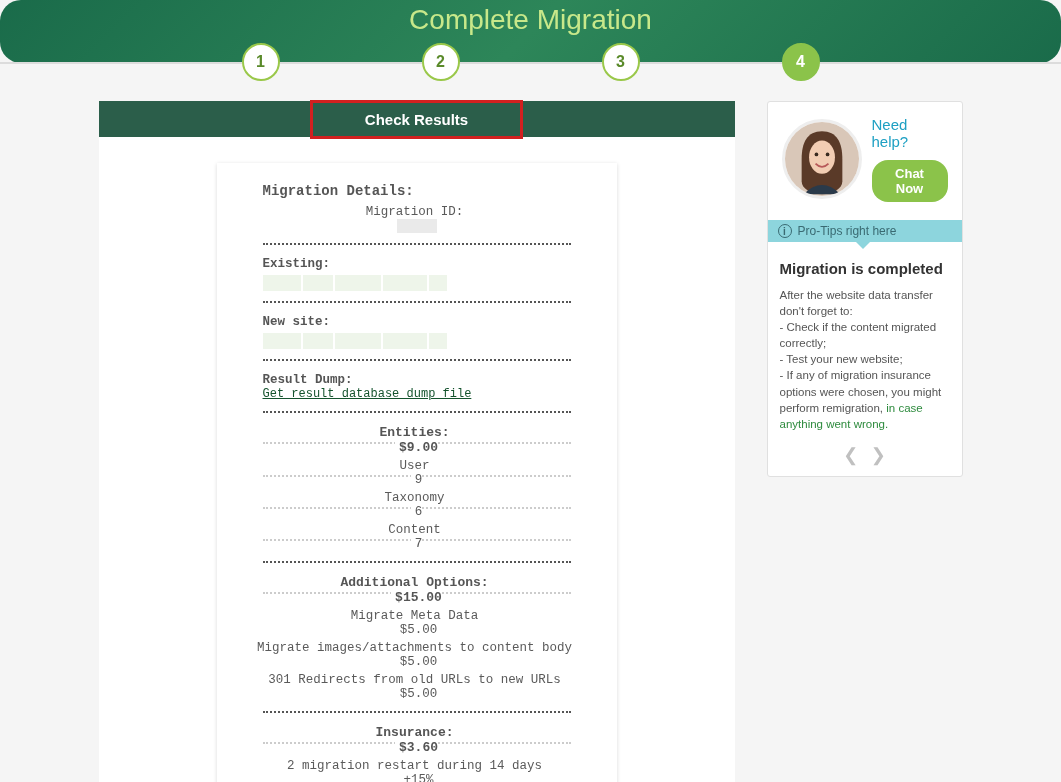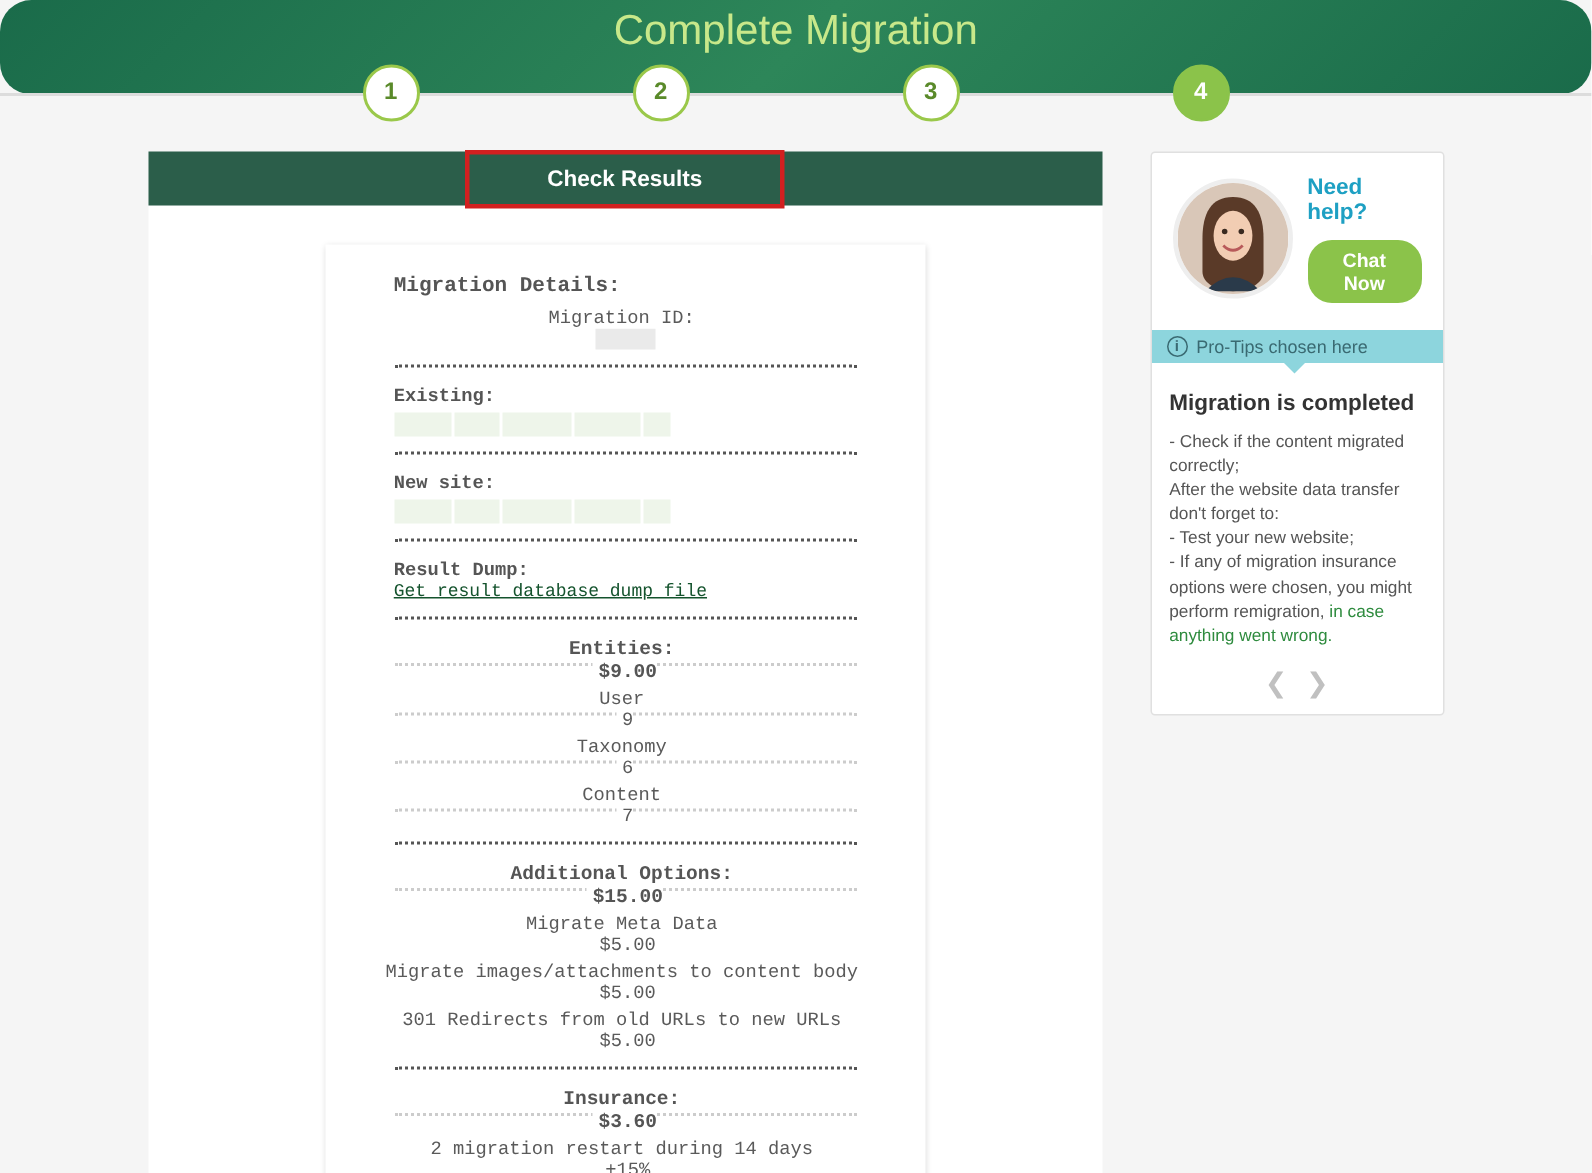--- a/index.html
+++ b/index.html
@@ -159,21 +159,21 @@
     gap: 10px;
   }
   .avatar {
     width: 80px; height: 80px;
     border-radius: 50%;
     border: 3px solid #eee;
     flex-shrink: 0;
     overflow: hidden;
   }
   .avatar svg { width: 100%; height: 100%; }
-  .need-help { color: #1ea0c3; font-size: 15px; font-weight: 700; margin-bottom: 10px; display:block; }
+  .need-help { color: #1ea0c3; font-size: 15px; font-weight: 400; margin-bottom: 10px; display:block; }
   .chat-btn {
     background: #8bc34a;
     color: #fff;
     border: none;
     border-radius: 16px;
     padding: 6px 18px;
     font-size: 13px;
     font-weight: 600;
     cursor: pointer;
   }
@@ -331,26 +331,26 @@
           <path d="M33 45 Q40 52 47 45" stroke="#b85a5a" stroke-width="2" fill="none"></path>
         </svg>
       </div>
       <div>
         <span class="need-help">Need help?</span>
         <button class="chat-btn">Chat Now</button>
       </div>
     </div>
     <div class="tips-bar">
       <span class="info-icon">i</span>
-      <span>Pro-Tips chosen here</span>
+      <span>Pro-Tips right here</span>
     </div>
     <div class="tips-body">
       <h4>Migration is completed</h4>
+      <div>After the website data transfer don't forget to:</div>
       <div>- Check if the content migrated correctly;</div>
-      <div>After the website data transfer don't forget to:</div>
       <div>- Test your new website;</div>
       <div>
         <span>- If any of migration insurance options were chosen, you might perform remigration, </span><a href="#">in case anything went wrong.</a>
       </div>
     </div>
     <div class="tips-nav">
       <span>❮</span>
       <span>❯</span>
     </div>
   </div>

